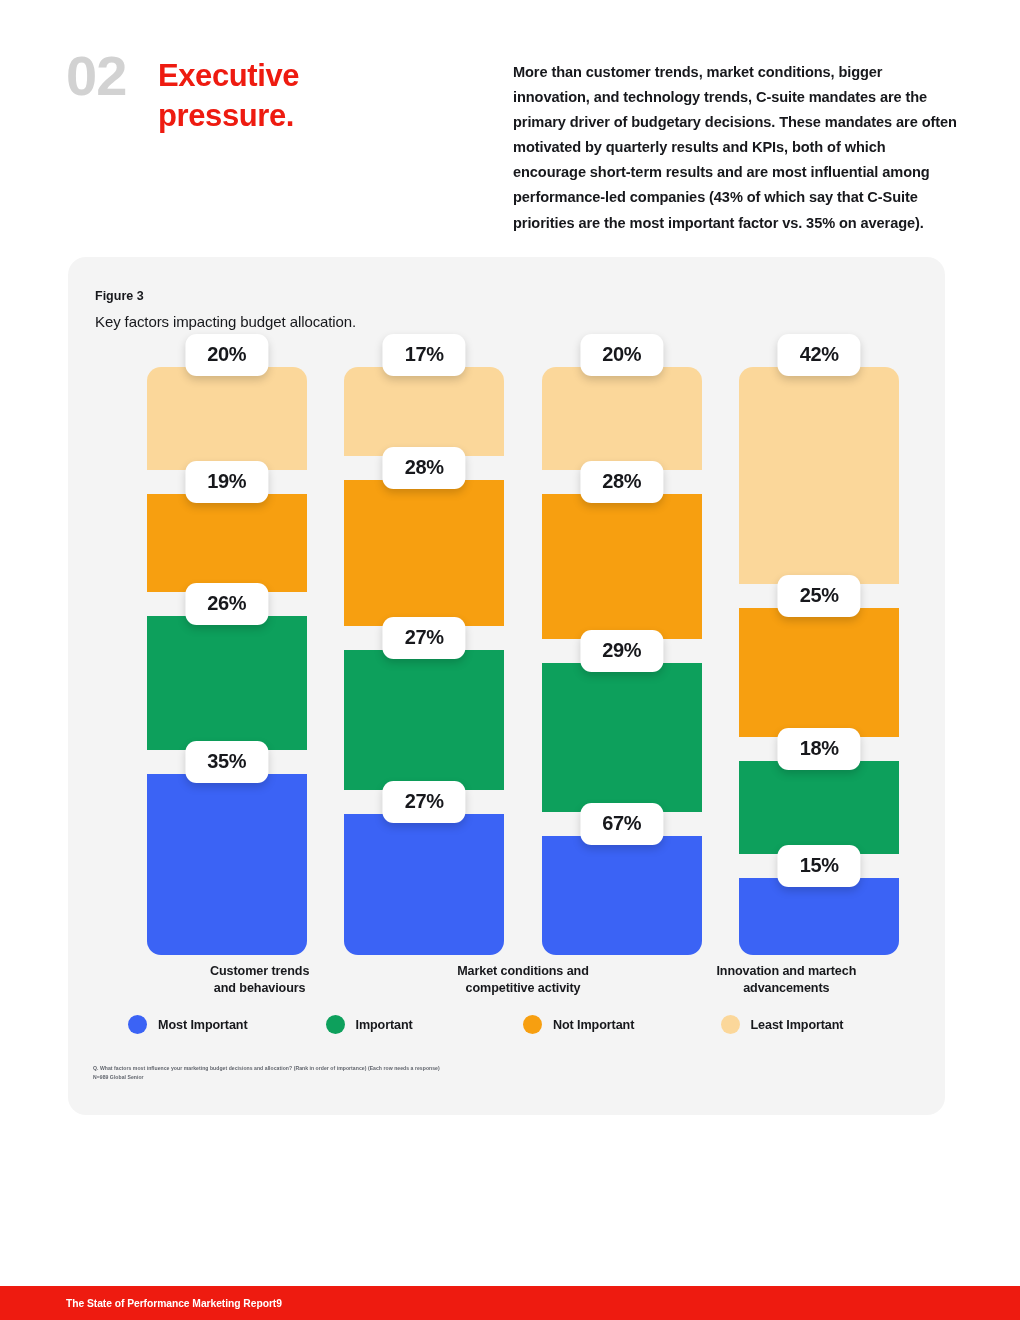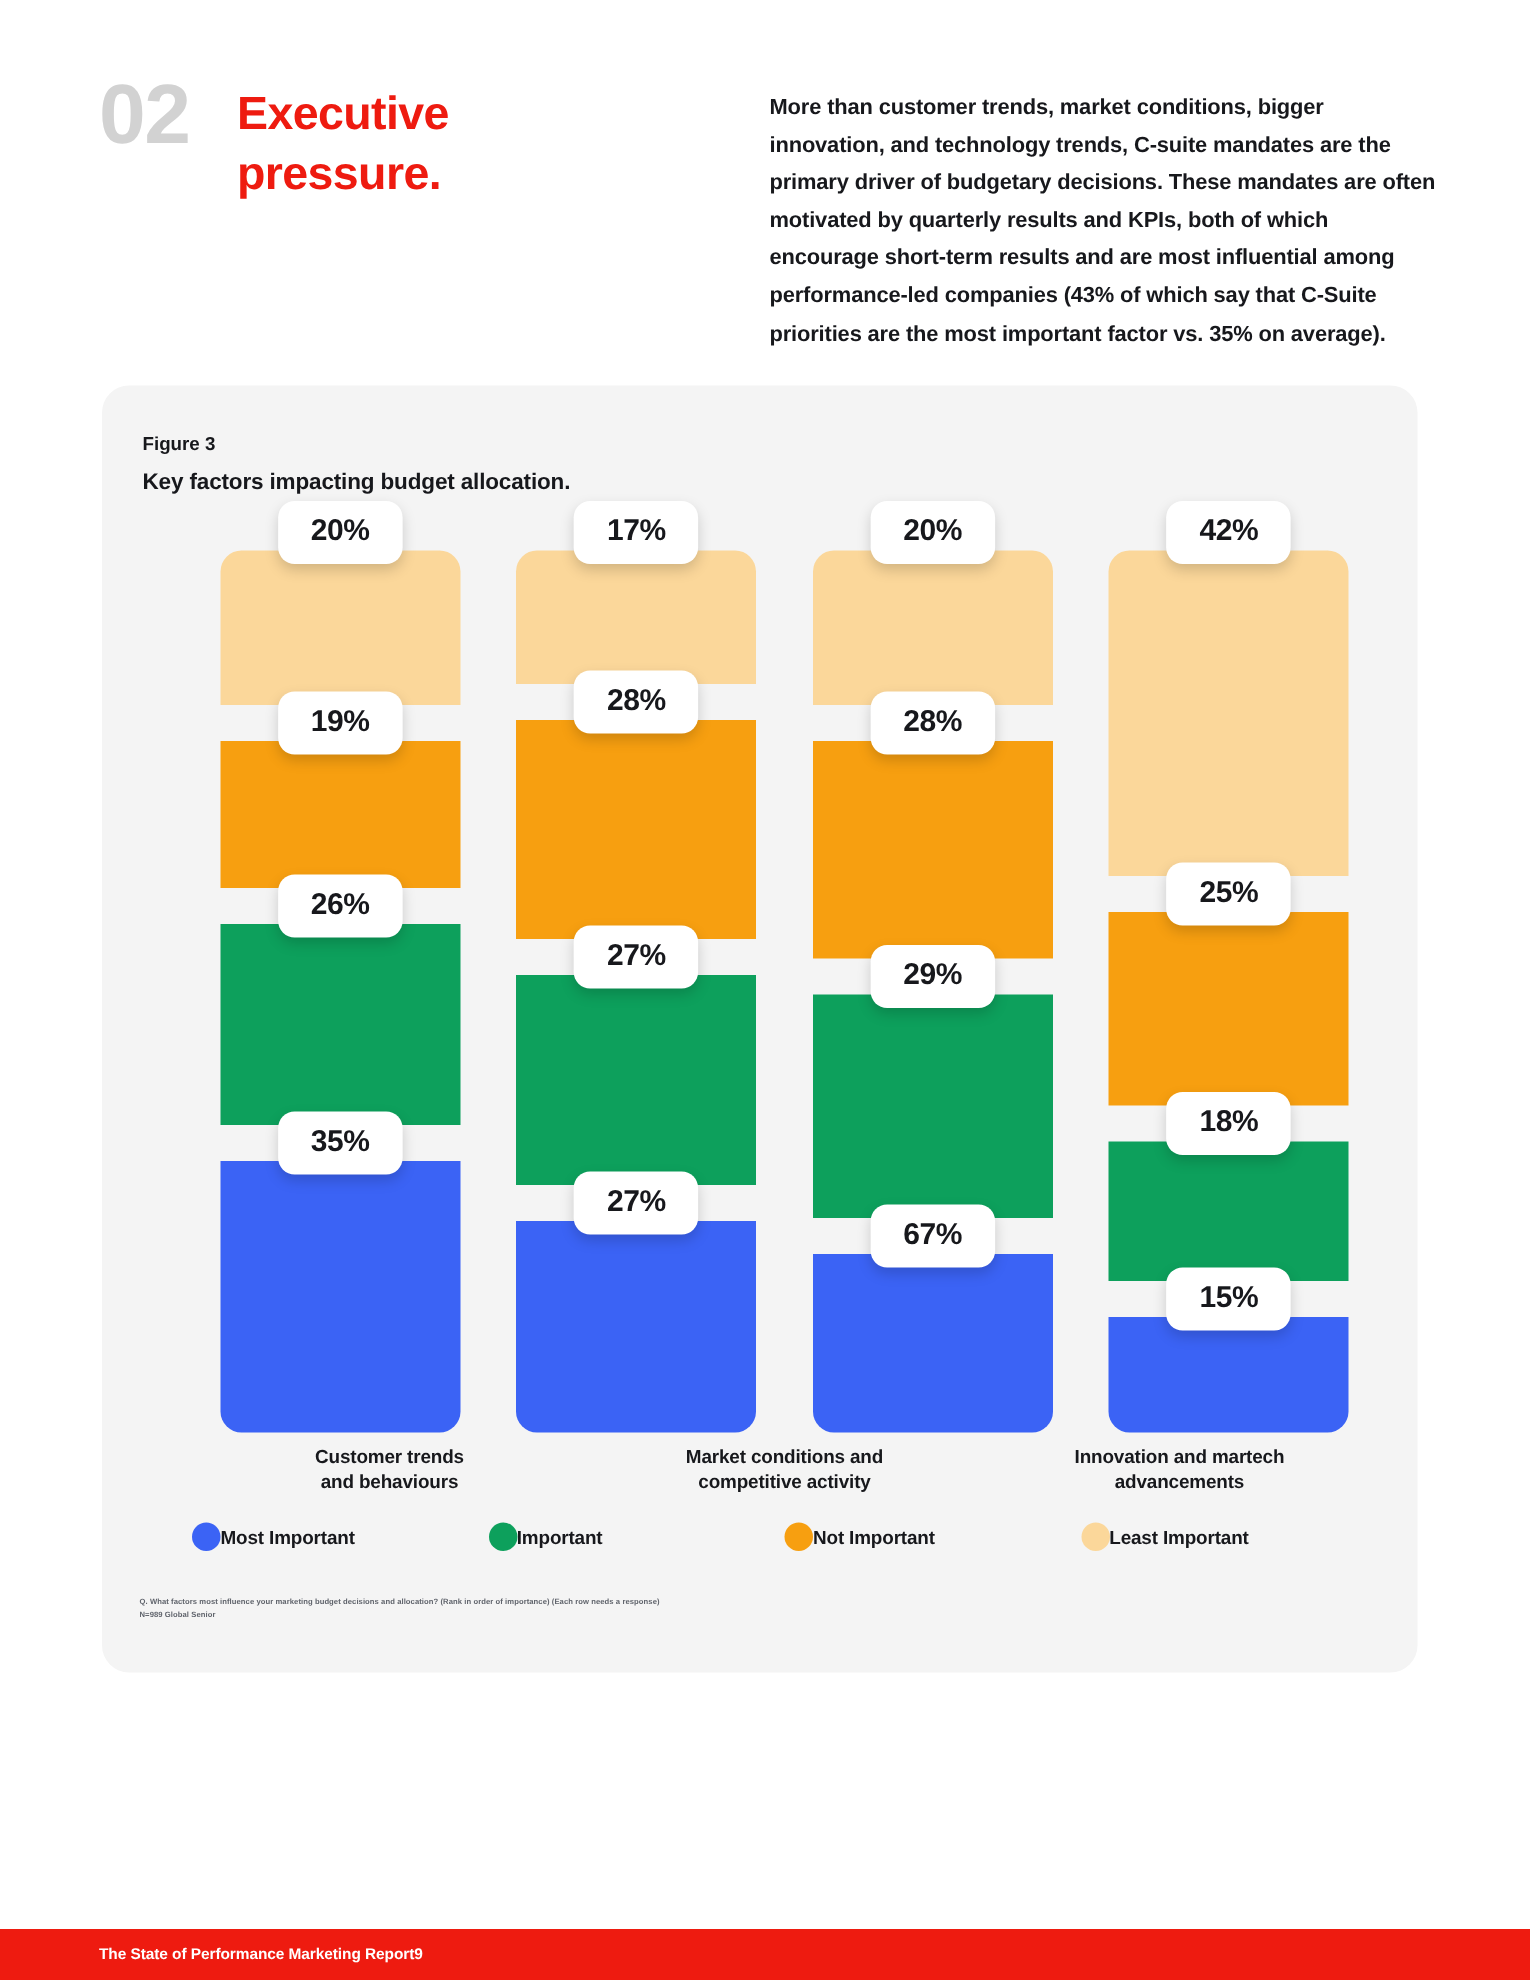--- a/index.html
+++ b/index.html
@@ -35,21 +35,21 @@
     position: absolute; left: 68px; top: 257px;
     width: 877px; height: 858px;
     background: #f4f4f4; border-radius: 18px;
   }
   .fig-kicker {
     position: absolute; left: 27px; top: 32px;
     font-size: 12.5px; font-weight: 600; color: #17181c;
   }
   .fig-title {
     position: absolute; left: 27px; top: 56px;
-    font-size: 15px; font-weight: 700; color: #17181c;
+    font-size: 15px; font-weight: 400; color: #17181c;
     letter-spacing: -0.1px;
   }
 
   
   .chart {
     position: absolute; left: 60px; top: 110px;
     width: 790px; height: 588px;
   }
   .cols { display: flex; height: 100%; align-items: flex-end; }
   .col {
@@ -84,21 +84,21 @@
     font-size: 12.6px; font-weight: 600; color: #17181c;
     line-height: 1.38; letter-spacing: -0.1px;
   }
   .cat span { display: block; }
 
   
   .legend {
     position: absolute; left: 60px; top: 758px; width: 790px;
     display: flex;
   }
-  .leg { flex: 1 1 0; display: flex; align-items: center; }
+  .leg { flex: 1 1 0; display: flex; align-items: center; gap: 11px; }
   .dot { width: 19px; height: 19px; border-radius: 50%; flex: none; }
   .leg-lbl { font-size: 12.6px; font-weight: 600; color: #17181c; letter-spacing: -0.1px; }
 
   
   .footnote {
     position: absolute; left: 25px; top: 807px; width: 830px;
     font-size: 5.1px; font-weight: 700; color: #60646c;
     line-height: 1.85; letter-spacing: 0.05px;
   }
   .footnote span { display: block; }

